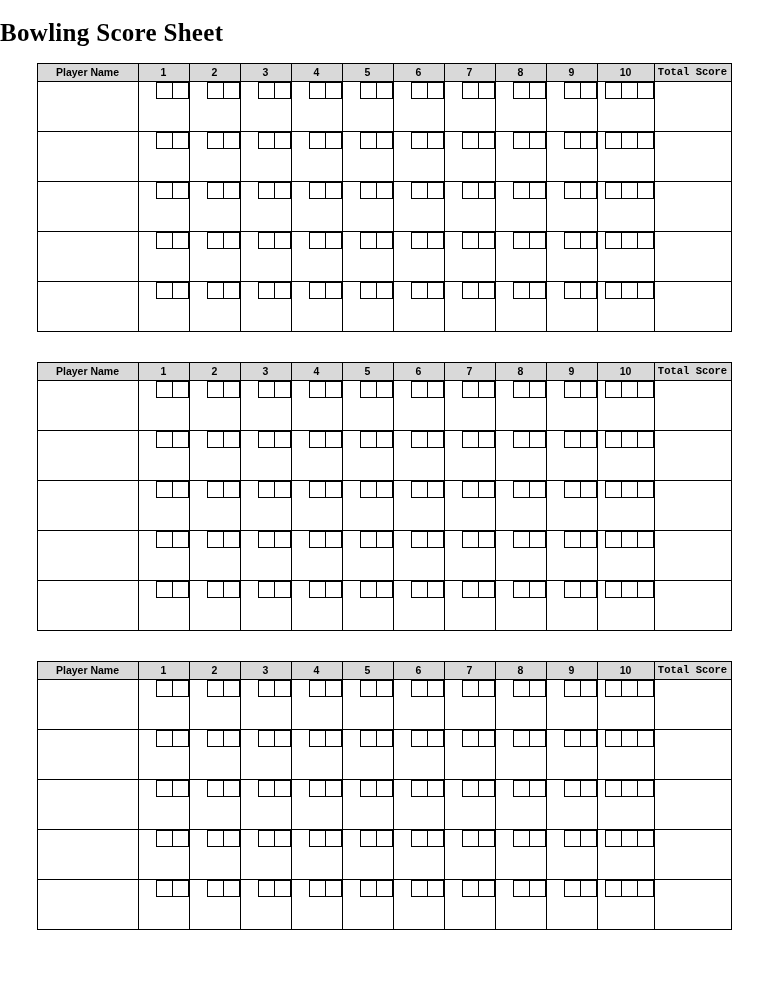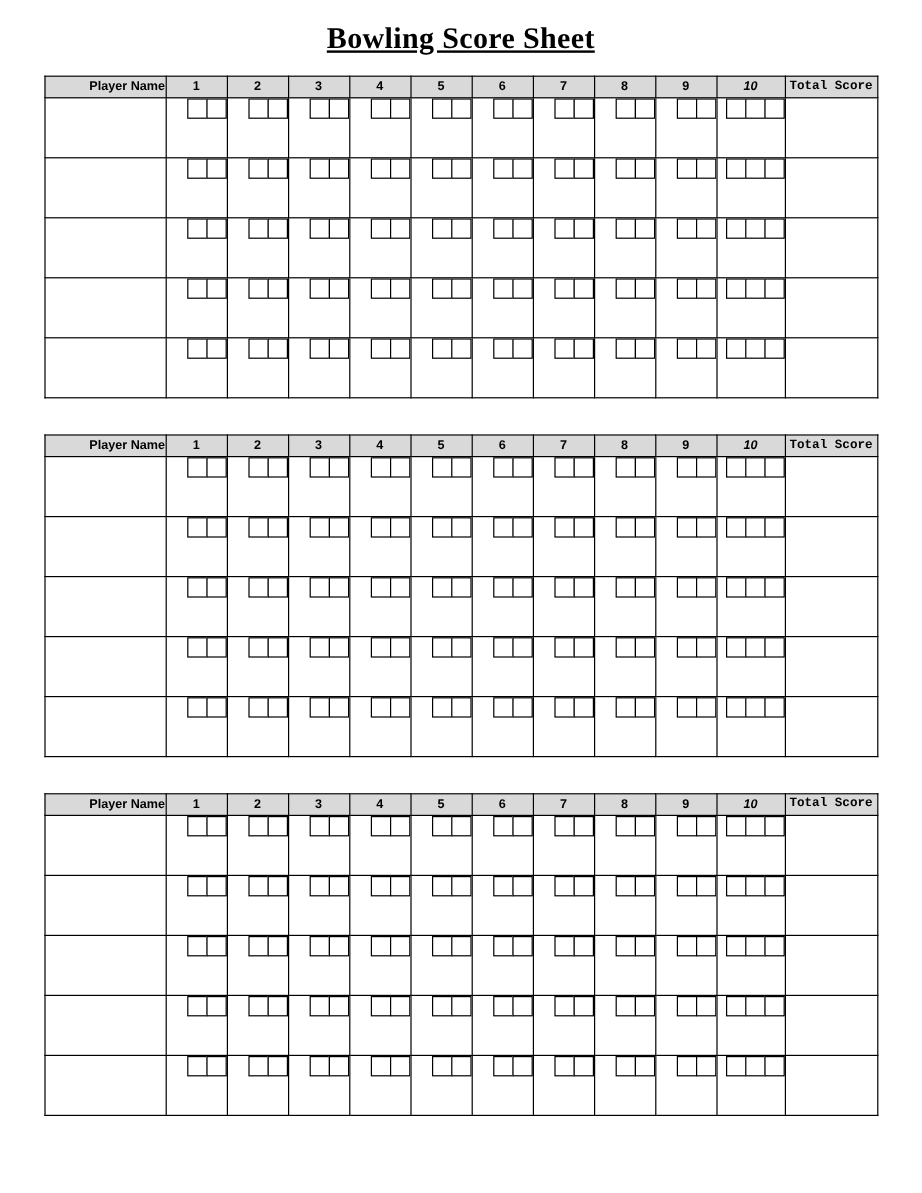--- a/index.html
+++ b/index.html
@@ -10,29 +10,27 @@
   body {
     width: 768px;
     height: 994px;
     font-family: "Liberation Sans", sans-serif;
     color: #000000;
     position: relative;
     overflow: hidden;
   }
 
   .page-title {
-    text-align: center;
     font-family: "Liberation Serif", serif;
     font-weight: bold;
     font-size: 25px;
     letter-spacing: 0.3px;
     margin: 18px 0 0 0;
     padding: 0;
     line-height: 30px;
-    text-decoration: underline;
   }
 
   .sheets {
     margin-top: 15px;
   }
 
   .score-table {
     border-collapse: collapse;
     table-layout: fixed;
     margin: 0 auto 30px auto;
@@ -50,23 +48,23 @@
   thead th {
     background: #d9d9d9;
     font-size: 10.5px;
     font-weight: bold;
     height: 17px;
     line-height: 17px;
     text-align: center;
     vertical-align: middle;
   }
 
-  th.col-name { width: 100px; text-align: right; }
+  th.col-name { width: 100px; }
   th.col-frame { width: 50px; }
-  th.col-frame-ten { width: 56px; font-style: italic; }
+  th.col-frame-ten { width: 56px; }
   th.col-total { width: 76px; font-family: Liberation Mono, monospace; }
 
   tbody tr { height: 50px; }
 
   td.name-cell,
   td.total-cell {
     background: #ffffff;
   }
 
   td.frame-cell {

